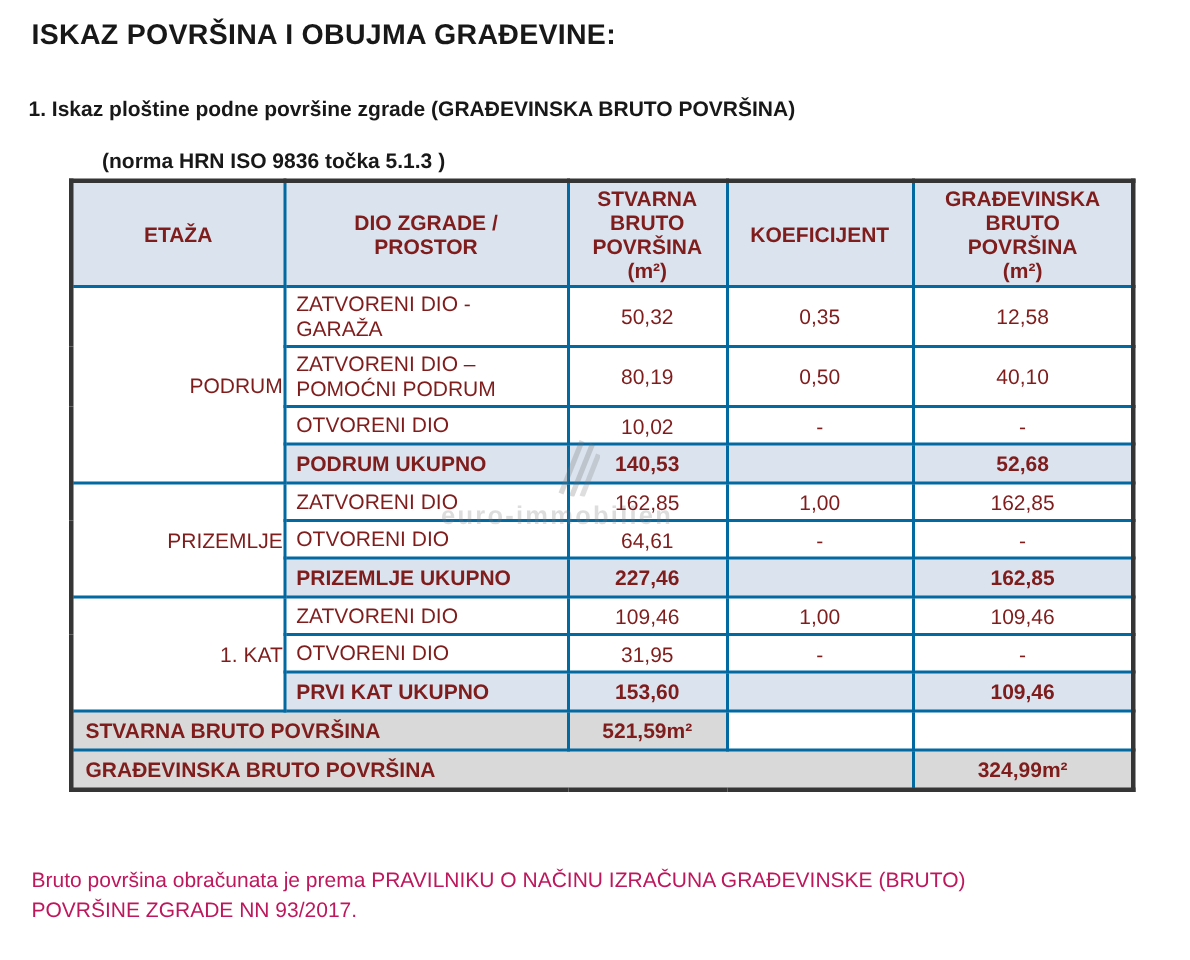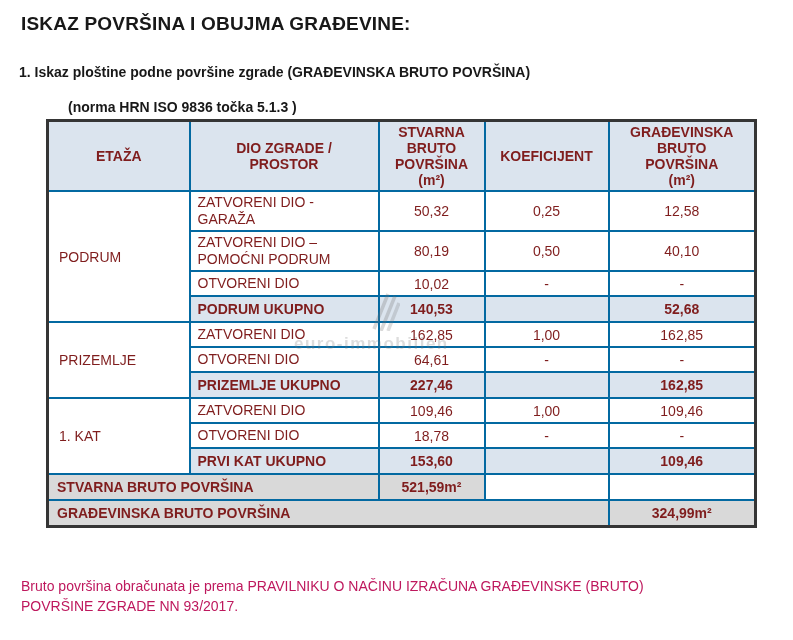--- a/index.html
+++ b/index.html
@@ -15,21 +15,21 @@
 
   table.areas { position:absolute; left:46px; top:119px; width:708px;
     border-collapse:collapse; table-layout:fixed; background:#ffffff; }
   table.areas { border:3px solid #353535; }
   table.areas td, table.areas th { border:2px solid #0369a1; vertical-align:middle;
     font-size:14px; color:#7f1d1d; }
 
   tr.hdr th { height:70px; background:#dbe4ee; font-weight:bold; text-align:center;
     line-height:16px; white-space:pre-line; padding:2px 1px; }
 
-  td.floor { text-align:left; padding-left:10px; background:#ffffff; }
+  td.floor { text-align:right; padding-left:10px; background:#ffffff; }
   td.label { text-align:left; padding-left:7px; line-height:17px; white-space:pre-line; }
   td.num   { text-align:center; }
   tr.two td { height:40px; }
   tr.single td { height:25px; }
   tr.sub td { height:26px; background:#dbe4ee; font-weight:bold; }
   tr.sub td.label { white-space:normal; }
   tr.total td { height:26px; font-weight:bold; }
   td.tlabel { text-align:left; padding-left:8px; background:#d9d9d9; }
   td.gray { background:#d9d9d9; }
   td.white { background:#ffffff; }
@@ -77,21 +77,21 @@
 BRUTO
 POVRŠINA
 (m²)</th>
     </tr>
 
     <tr class="two">
       <td class="floor" rowspan="4">PODRUM</td>
       <td class="label">ZATVORENI DIO -
 GARAŽA</td>
       <td class="num">50,32</td>
-      <td class="num">0,25</td>
+      <td class="num">0,35</td>
       <td class="num">12,58</td>
     </tr>
     <tr class="two">
       <td class="label">ZATVORENI DIO –
 POMOĆNI PODRUM</td>
       <td class="num">80,19</td>
       <td class="num">0,50</td>
       <td class="num">40,10</td>
     </tr>
     <tr class="single">
@@ -129,21 +129,21 @@
 
     <tr class="single">
       <td class="floor" rowspan="3">1. KAT</td>
       <td class="label">ZATVORENI DIO</td>
       <td class="num">109,46</td>
       <td class="num">1,00</td>
       <td class="num">109,46</td>
     </tr>
     <tr class="single">
       <td class="label">OTVORENI DIO</td>
-      <td class="num">18,78</td>
+      <td class="num">31,95</td>
       <td class="num">-</td>
       <td class="num">-</td>
     </tr>
     <tr class="sub">
       <td class="label">PRVI KAT UKUPNO</td>
       <td class="num">153,60</td>
       <td class="num"></td>
       <td class="num">109,46</td>
     </tr>
 

